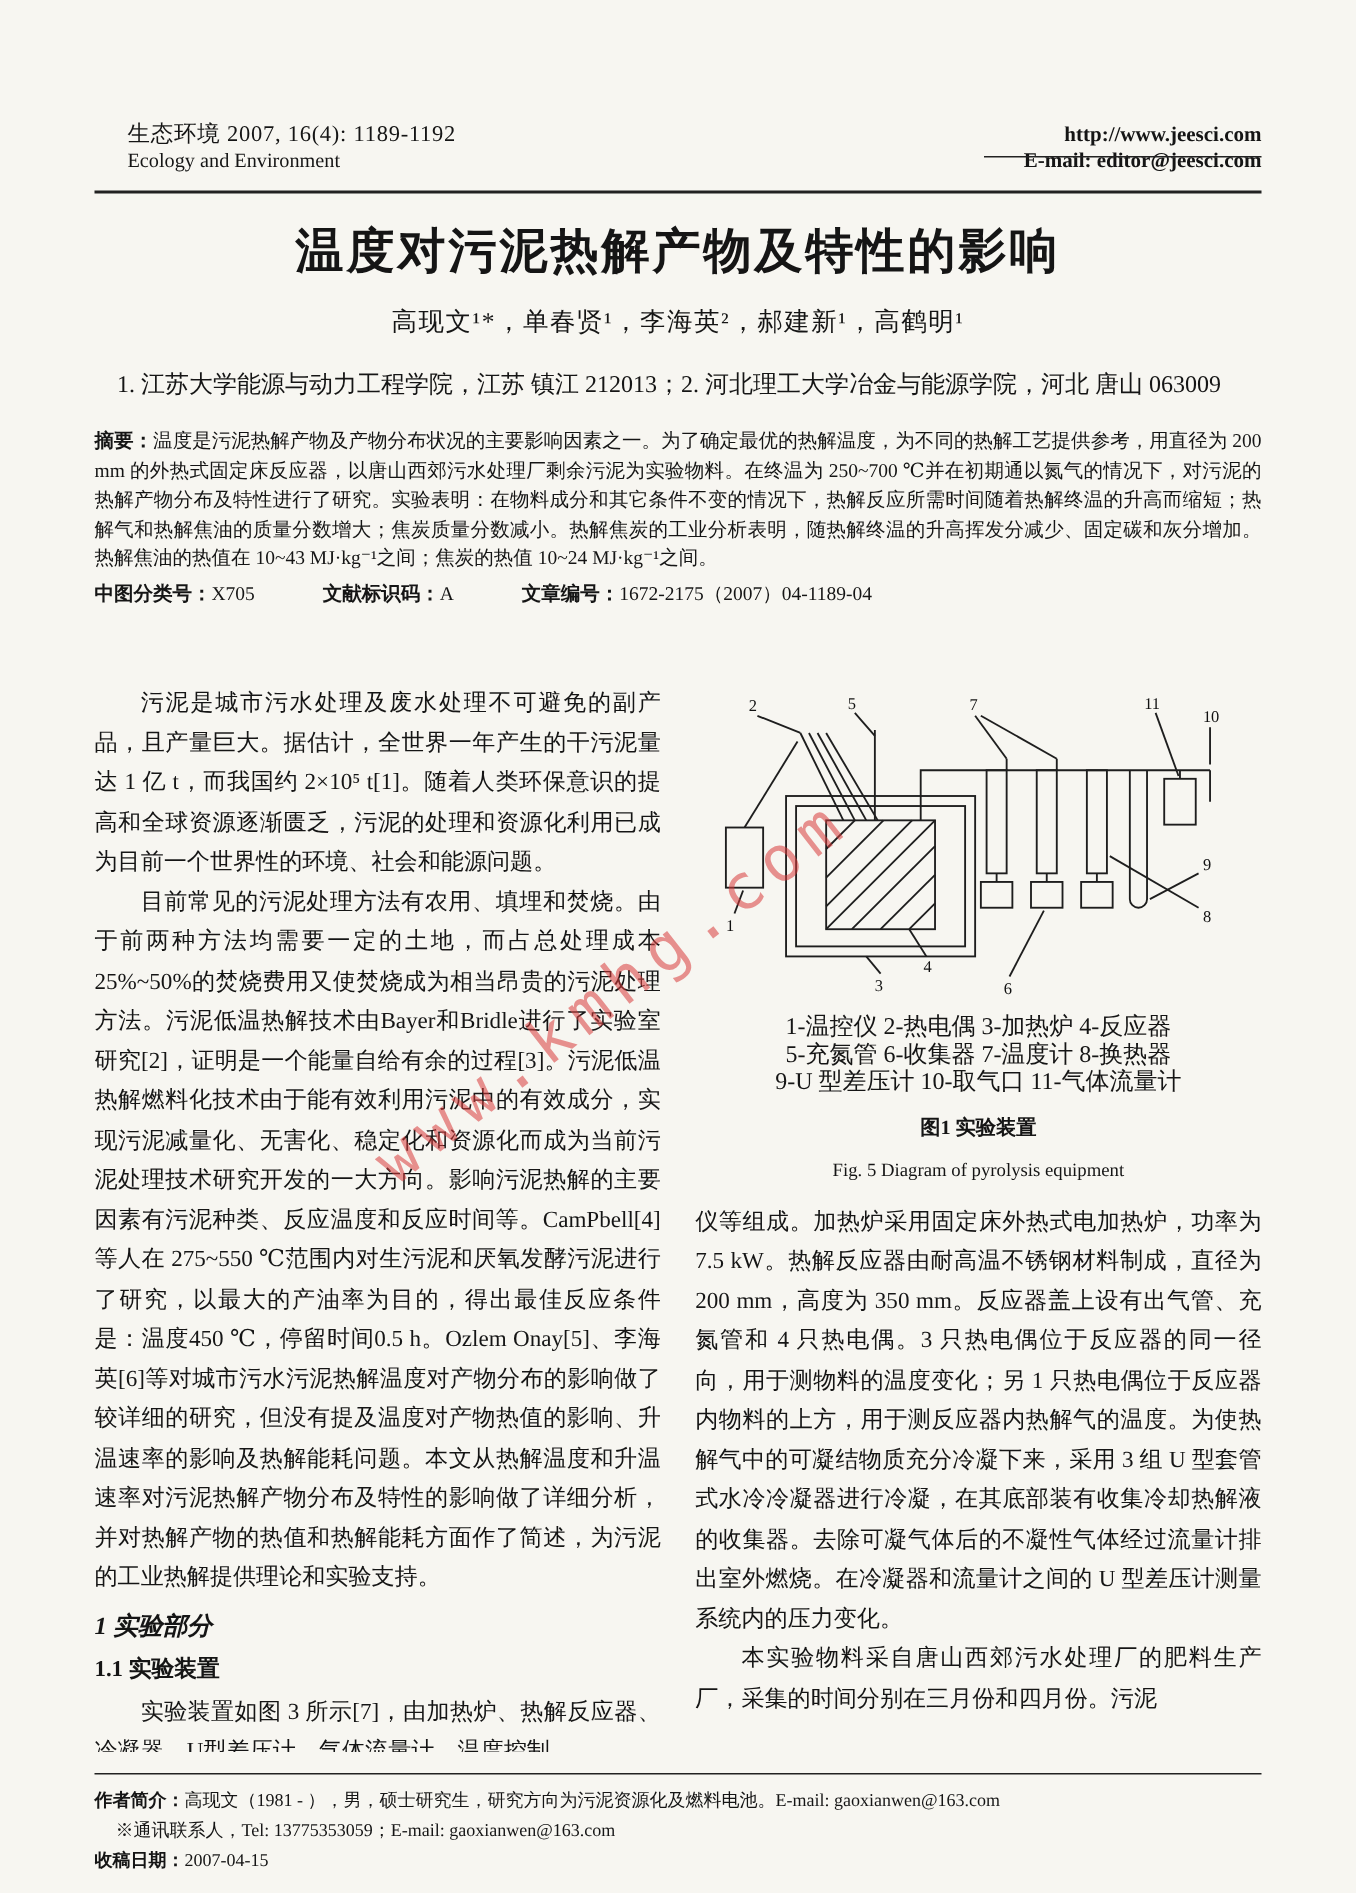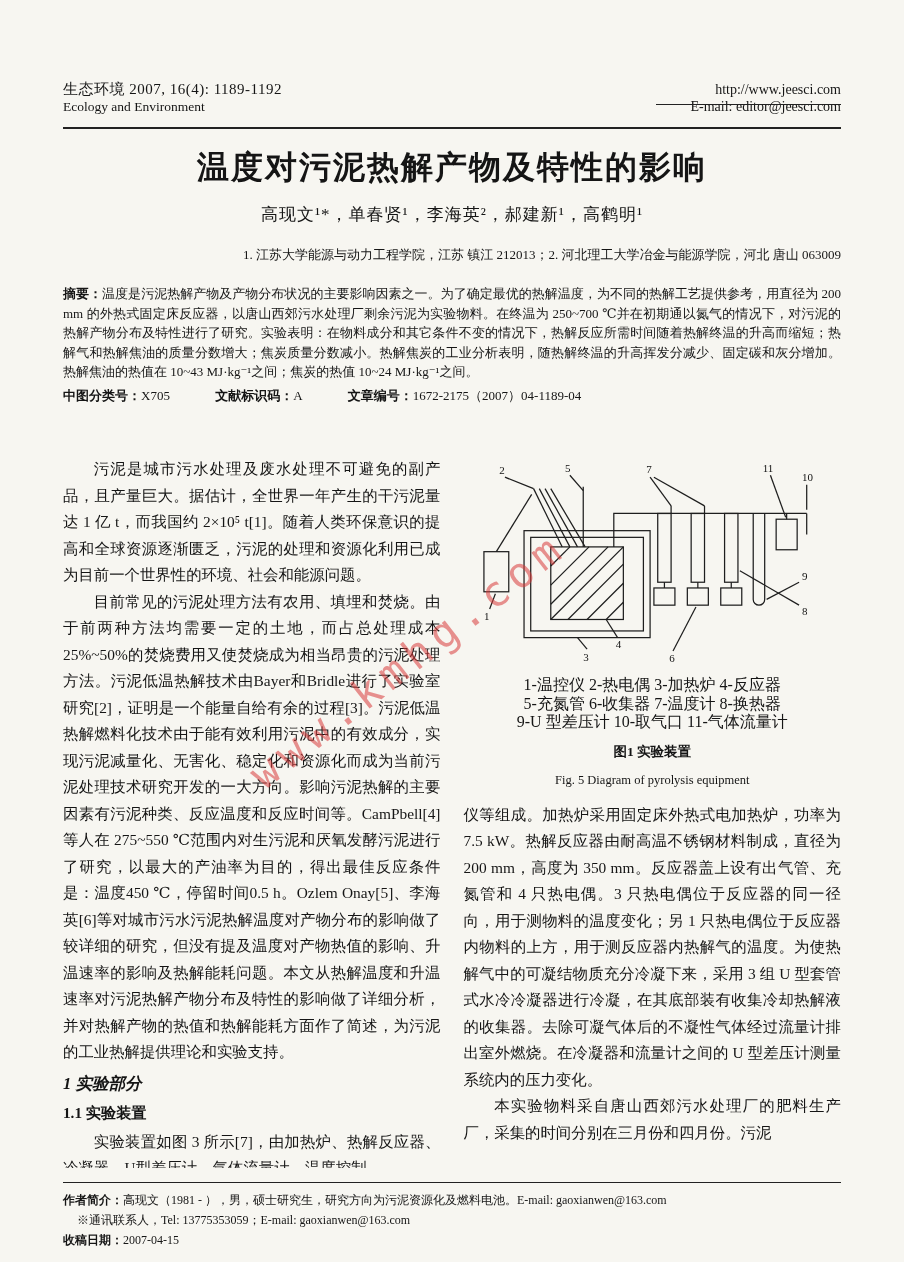--- a/index.html
+++ b/index.html
@@ -3,32 +3,32 @@
 <meta charset="utf-8">
 <style>
   html,body{margin:0;padding:0;background:#cfcdc7;}
   .page{
     position:relative;width:904px;height:1262px;margin:0 auto;
     background:#f7f6f1;color:#151515;overflow:hidden;
     font-family:"Liberation Serif","DejaVu Serif",serif;
   }
   
   .header{position:absolute;top:80px;left:63px;width:778px;}
-  .header-row{display:flex;justify-content:space-between;align-items:baseline;}
+  .header-row{display:flex;justify-content:space-between;align-items:baseline;margin-left:22px;}
   .journal-cn{font-size:15px;letter-spacing:.5px;}
   .journal-en{font-size:13.5px;}
-  .hdr-right{font-weight:normal;font-size:14px;}
+  .hdr-right{font-weight:bold;font-size:14px;}
   .header-rule-short{position:absolute;top:104px;right:63px;width:185px;border-top:1.5px solid #222;}
   .header-rule-full{position:absolute;top:127px;left:63px;width:778px;border-top:2px solid #222;}
   
   .title{position:absolute;top:146px;left:63px;width:778px;text-align:center;
     font-size:32px;font-weight:bold;letter-spacing:2px;}
   .authors{position:absolute;top:203px;left:63px;width:778px;text-align:center;
     font-size:17px;letter-spacing:1px;}
-  .affil{position:absolute;top:246px;left:63px;width:778px;text-align:right;font-size:13px;}
+  .affil{position:absolute;top:246px;left:78px;width:778px;text-align:left;font-size:16px;}
   
   .meta{position:absolute;top:284px;left:63px;width:778px;font-size:13px;line-height:19.5px;text-align:justify;}
   .meta b{font-weight:bold;}
   .kwline{margin-top:3px;}
   .clcline{margin-top:4px;}
   .clcline .pair{display:inline-block;margin-right:42px;}
   
   .columns{position:absolute;top:456px;left:63px;width:778px;height:712px;
     display:flex;gap:23px;overflow:hidden;}
   .col{width:378px;font-size:15.4px;line-height:26.5px;text-align:justify;}

